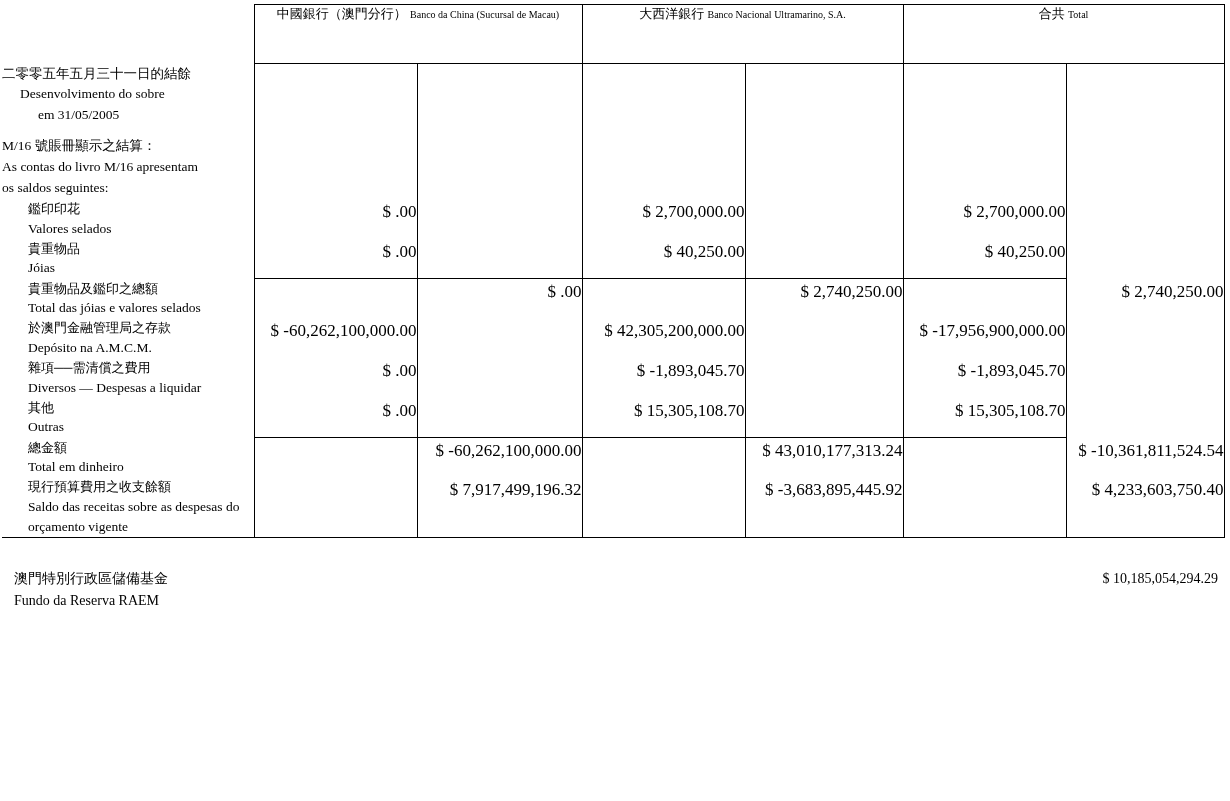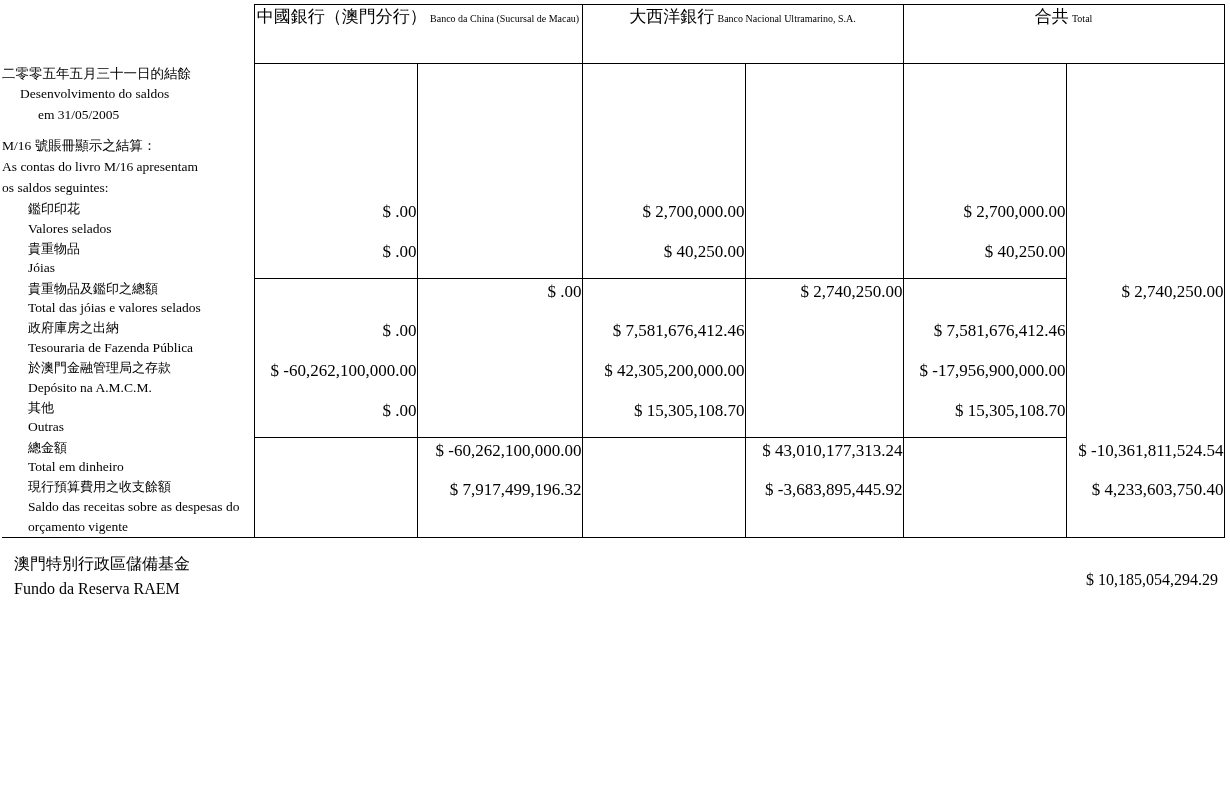--- a/index.html
+++ b/index.html
@@ -48,21 +48,21 @@
   .br { border-right: 1px solid #000; }
   .bt { border-top: 1px solid #000; }
   .bb { border-bottom: 1px solid #000; }
 
   
   .hdr-cell {
     text-align: center;
     padding: 8px 4px 8px 4px;
     line-height: 1.45;
   }
-  .hdr-cn { font-size: 17px; }
+  .hdr-cn { font-size: 13px; }
   .hdr-pt { font-size: 10px; }
 
   .head-row td { height: 58px; }
 
   
   .lbl {
     padding: 9px 6px 9px 14px;
     line-height: 1.5;
   }
   .lbl .cn { display: block; font-size: 13px; }
@@ -83,37 +83,37 @@
   .num {
     text-align: right;
     padding: 9px 8px 9px 4px;
     white-space: nowrap;
     font-size: 17px;
     line-height: 1.5;
   }
 
   
   .footer-sec {
-    margin-top: 14px;
+    margin-top: 30px;
     margin-left: 2px;
     width: 1222px;
     position: relative;
-    font-size: 16px;
+    font-size: 14px;
     line-height: 1.55;
   }
   .footer-left {
     display: inline-block;
     padding-left: 12px;
   }
   .footer-left .cn { display: block; }
   .footer-left .pt { display: block; }
   .footer-right {
     position: absolute;
     right: 6px;
-    top: 16px;
+    top: 0;
     white-space: nowrap;
   }
 </style>
 </head>
 <body>
 
 <div class="sheet">
 
   <table class="fin">
     <colgroup>
@@ -139,21 +139,21 @@
       </td>
       <td class="hdr-cell br bt bb" colspan="2">
         <span class="hdr-cn">合共</span>
         <span class="hdr-pt">Total</span>
       </td>
     </tr>
 
     <tr>
       <td class="intro">
         <span class="l1">二零零五年五月三十一日的結餘</span>
-        <span class="l2">Desenvolvimento do saldos</span>
+        <span class="l2">Desenvolvimento do sobre</span>
         <span class="l3">em 31/05/2005</span>
         <span class="gap"></span>
         <span class="l1">M/16 號賬冊顯示之結算：</span>
         <span class="l1">As contas do livro M/16 apresentam</span>
         <span class="l1">os saldos seguintes:</span>
       </td>
       <td class="bl br"></td>
       <td class="br"></td>
       <td class="br"></td>
       <td class="br"></td>
@@ -193,47 +193,47 @@
         <span class="pt">Total das jóias e valores selados</span>
       </td>
       <td class="num bl br"></td>
       <td class="num br">$ .00</td>
       <td class="num br"></td>
       <td class="num br">$ 2,740,250.00</td>
       <td class="num br"></td>
       <td class="num br">$ 2,740,250.00</td>
     </tr>
 
-    <tr>
-      <td class="lbl indent">
-        <span class="cn">政府庫房之出納</span>
-        <span class="pt">Tesouraria de Fazenda Pública</span>
-      </td>
-      <td class="num bl br">$ .00</td>
-      <td class="num br"></td>
-      <td class="num br">$ 7,581,676,412.46</td>
-      <td class="num br"></td>
-      <td class="num br">$ 7,581,676,412.46</td>
-      <td class="num br"></td>
-    </tr>
 
     <tr>
       <td class="lbl indent">
         <span class="cn">於澳門金融管理局之存款</span>
         <span class="pt">Depósito na A.M.C.M.</span>
       </td>
       <td class="num bl br">$ -60,262,100,000.00</td>
       <td class="num br"></td>
       <td class="num br">$ 42,305,200,000.00</td>
       <td class="num br"></td>
       <td class="num br">$ -17,956,900,000.00</td>
       <td class="num br"></td>
     </tr>
 
 
+    <tr>
+      <td class="lbl indent">
+        <span class="cn">雜項──需清償之費用</span>
+        <span class="pt">Diversos — Despesas a liquidar</span>
+      </td>
+      <td class="num bl br">$ .00</td>
+      <td class="num br"></td>
+      <td class="num br">$ -1,893,045.70</td>
+      <td class="num br"></td>
+      <td class="num br">$ -1,893,045.70</td>
+      <td class="num br"></td>
+    </tr>
 
     <tr>
       <td class="lbl indent">
         <span class="cn">其他</span>
         <span class="pt">Outras</span>
       </td>
       <td class="num bl br bb">$ .00</td>
       <td class="num br bb"></td>
       <td class="num br bb">$ 15,305,108.70</td>
       <td class="num br bb"></td>

